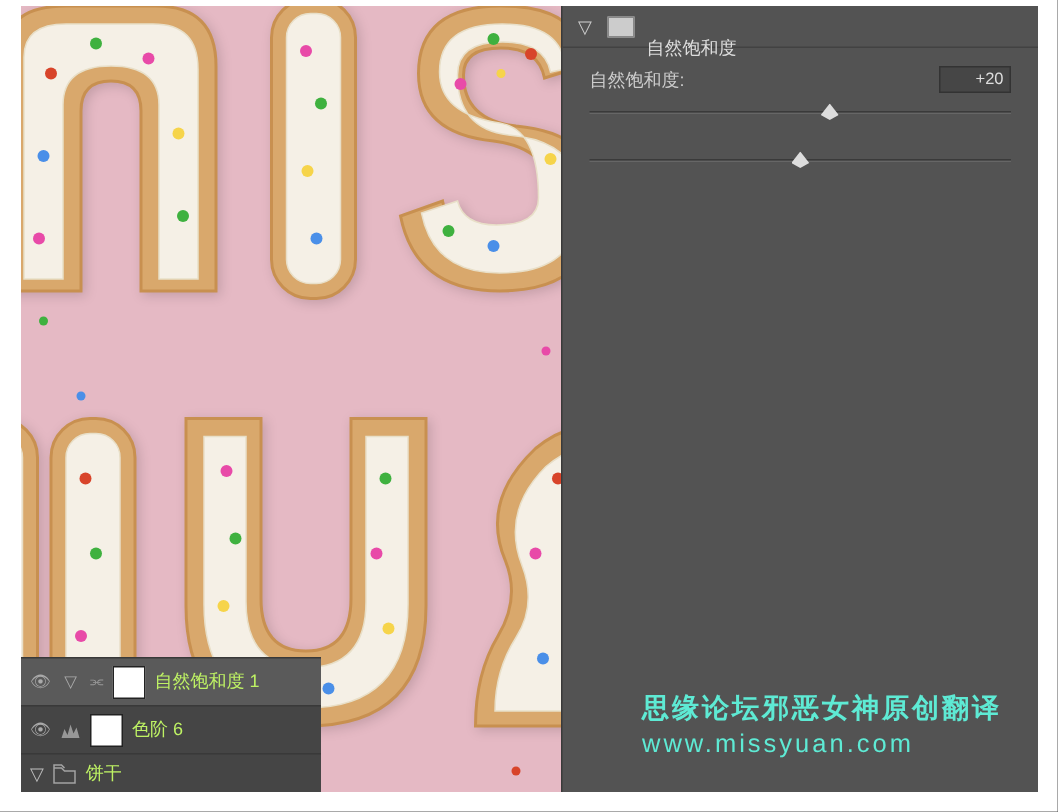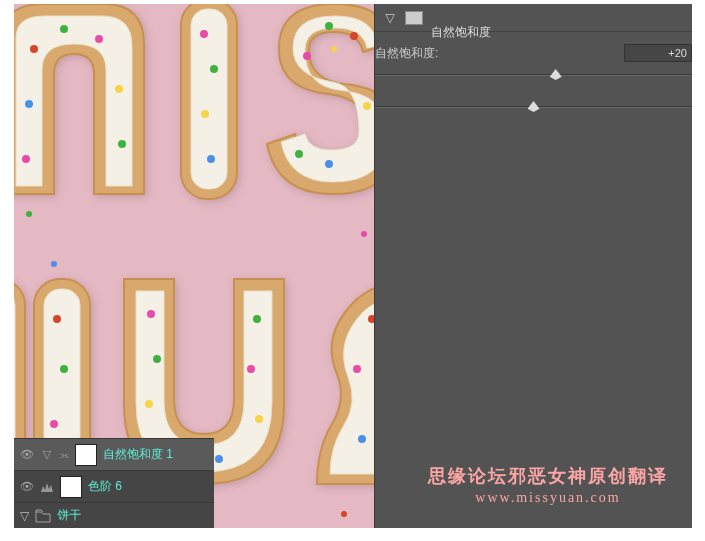--- a/index.html
+++ b/index.html
@@ -77,21 +77,21 @@
       color: #aaa;
       font-size: 11px;
     }
     .layer-mask {
       width: 22px;
       height: 22px;
       background: #fff;
       border: 1px solid #222;
     }
     .layer-name {
-      color: #5eead4;
+      color: #bef264;
       font-size: 12px;
       white-space: nowrap;
     }
     .layer-adj-icon {
       width: 14px;
       height: 14px;
       opacity: 0.7;
     }
     .group-row {
       display: flex;
@@ -137,37 +137,37 @@
       height: 14px;
       background: #ccc;
       border: 1px solid #888;
     }
     .prop-title {
       color: #ddd;
       font-size: 12px;
       margin-top: 30px;
     }
     .prop-body {
-      padding: 12px 0;
+      padding: 12px 18px;
     }
     .slider-group {
       margin-bottom: 18px;
     }
     .slider-label-row {
       display: flex;
       justify-content: space-between;
       align-items: center;
       margin-bottom: 6px;
     }
     .slider-label {
       color: #ccc;
       font-size: 12px;
     }
     .slider-value {
-      width: 68px;
+      width: 48px;
       height: 18px;
       background: #464646;
       border: 1px solid #333;
       color: #ddd;
       font-size: 11px;
       text-align: right;
       padding: 0 4px;
       line-height: 16px;
     }
     .slider-track {
@@ -191,34 +191,32 @@
       height: 11px;
       background: #ddd;
       clip-path: polygon(50% 0%, 100% 70%, 50% 100%, 0% 70%);
       transform: translateX(-50%);
     }
     
     .watermark {
       position: absolute;
       right: 24px;
       bottom: 22px;
-      text-align: center;
-      color: #fca5a5;
+      color: #5eead4;
       font-family: "SimHei", sans-serif;
     }
     .watermark-line1 {
       font-size: 18px;
       letter-spacing: 2px;
       font-weight: bold;
     }
     .watermark-line2 {
-      font-size: 14px;
+      font-size: 17px;
       letter-spacing: 2px;
       margin-top: 2px;
-      font-family: Liberation Serif, serif;
     }
   </style>
 </head>
 <body>
 
 <div class="app-frame">
 
   <div class="canvas-area">
     <div class="canvas-image">
 

